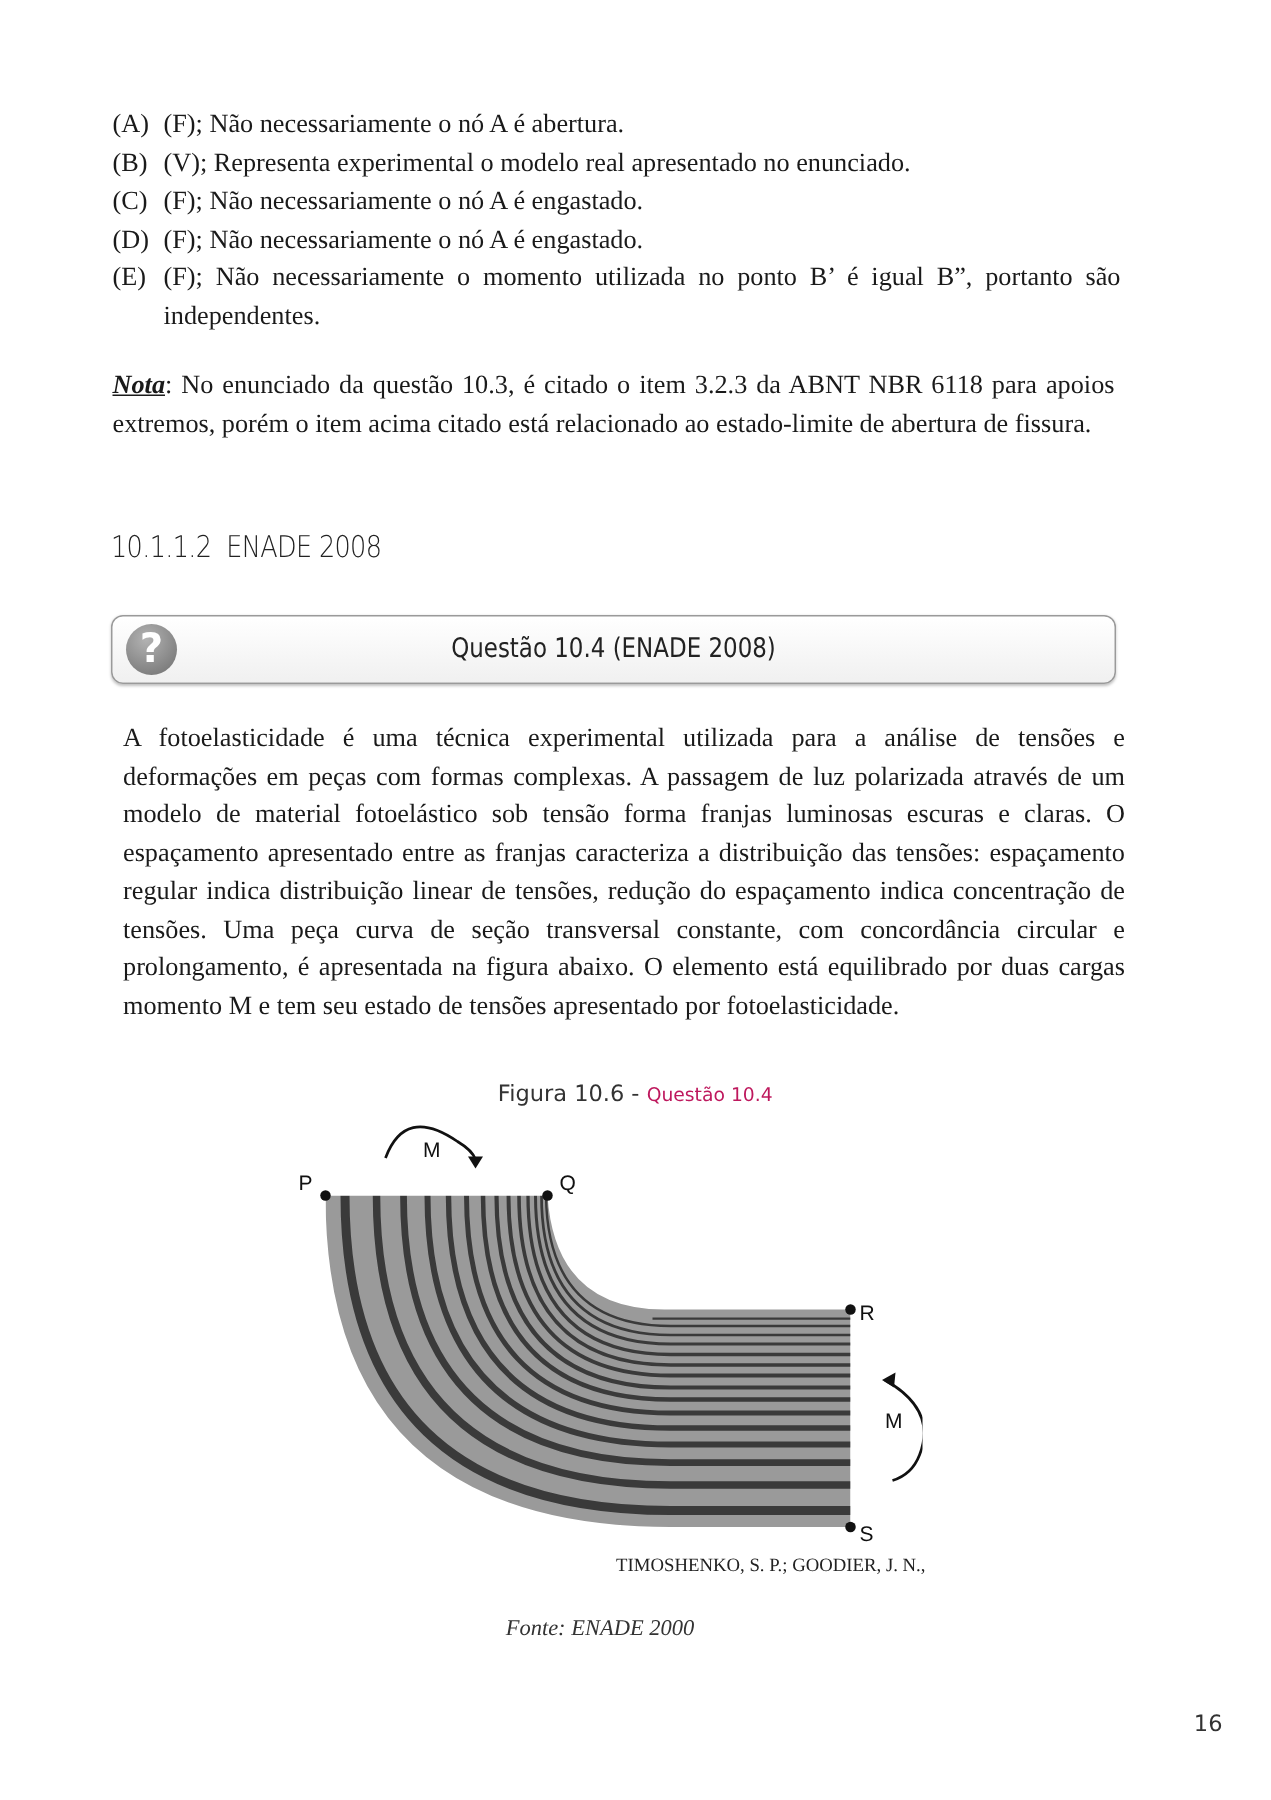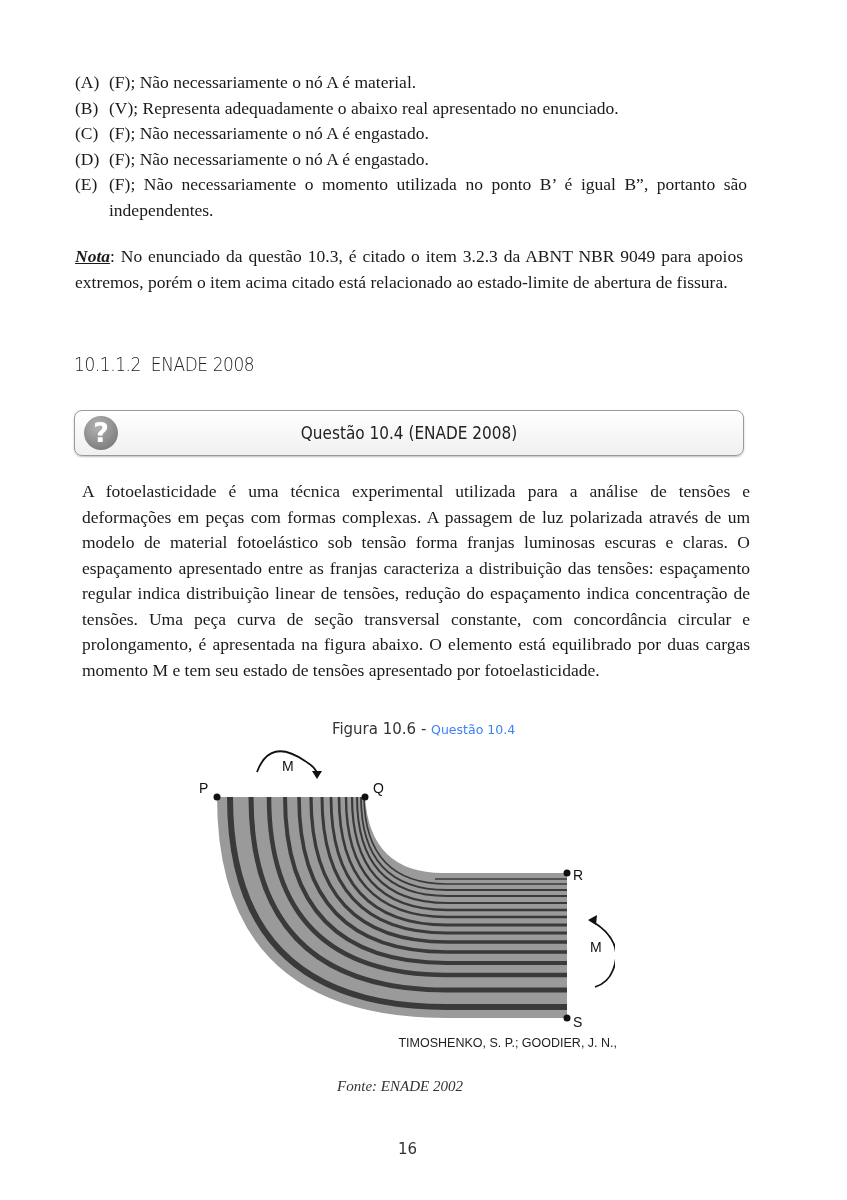--- a/index.html
+++ b/index.html
@@ -16,56 +16,56 @@
   .qbar { position: absolute; left: 74px; top: 410px; width: 668px; height: 44px; border: 1.5px solid #9a9a9a;
           border-radius: 8px; background: linear-gradient(#ffffff, #f0f0f0); box-shadow: 0 1px 2px rgba(0,0,0,0.25); }
   .qicon { position: absolute; left: 9px; top: 5px; width: 34px; height: 34px; border-radius: 50%;
            background: radial-gradient(circle at 40% 30%, #b3b3b3, #6e6e6e); color: #fff; font-family: "DejaVu Sans", sans-serif;
            font-size: 27px; line-height: 34px; text-align: center; font-weight: bold; }
   .qtitle { position: absolute; left: 0; right: 0; top: 11px; text-align: center; font-family: "DejaVu Sans", sans-serif;
             font-size: 18px; color: #222; transform: scaleX(0.85); }
   .body { position: absolute; left: 82px; top: 479px; width: 668px; font-size: 17.5px; line-height: 25.5px; text-align: justify; }
   .figcap { position: absolute; left: 0; width: 847px; top: 720px; text-align: center; font-family: "DejaVu Sans", sans-serif;
             font-size: 15px; color: #333; }
-  .figcap .small { font-size: 12.5px; color: #3b82f6; }
+  .figcap .small { font-size: 12.5px; color: #be185d; }
   .figure { position: absolute; left: 195px; top: 745px; width: 420px; height: 290px; }
-  .credit { position: absolute; right: 230px; top: 1034px; text-align: right; font-family: Liberation Sans, sans-serif;
+  .credit { position: absolute; right: 230px; top: 1034px; text-align: right; font-family: Liberation Serif, serif;
             font-size: 12.5px; line-height: 18px; color: #222; }
   .credit b { font-weight: bold; }
   .fonte { position: absolute; left: 0; width: 800px; top: 1078px; text-align: center; font-style: italic; font-size: 15px; color: #333; }
-  .pagenum { position: absolute; left: 0; width: 815px; top: 1140px; text-align: center; font-family: "DejaVu Sans", sans-serif;
+  .pagenum { position: absolute; left: 0; width: 815px; top: 1140px; text-align: right; font-family: "DejaVu Sans", sans-serif;
              font-size: 15px; color: #333; }
 </style>
 </head>
 <body>
 
 <div class="answers">
   <div class="ans">
     <span class="lbl">(A)</span>
-    <span class="txt">(F); Não necessariamente o nó A é material.</span>
+    <span class="txt">(F); Não necessariamente o nó A é abertura.</span>
   </div>
   <div class="ans">
     <span class="lbl">(B)</span>
-    <span class="txt">(V); Representa adequadamente o abaixo real apresentado no enunciado.</span>
+    <span class="txt">(V); Representa experimental o modelo real apresentado no enunciado.</span>
   </div>
   <div class="ans">
     <span class="lbl">(C)</span>
     <span class="txt">(F); Não necessariamente o nó A é engastado.</span>
   </div>
   <div class="ans">
     <span class="lbl">(D)</span>
     <span class="txt">(F); Não necessariamente o nó A é engastado.</span>
   </div>
   <div class="ans">
     <span class="lbl">(E)</span>
     <span class="txt">(F); Não necessariamente o momento utilizada no ponto B’ é igual B”, portanto são independentes.</span>
   </div>
 </div>
 
-<div class="nota"><b>Nota</b><span>: No enunciado da questão 10.3, é citado o item 3.2.3 da ABNT NBR 9049 para apoios extremos, porém o item acima citado está relacionado ao estado-limite de abertura de fissura.</span></div>
+<div class="nota"><b>Nota</b><span>: No enunciado da questão 10.3, é citado o item 3.2.3 da ABNT NBR 6118 para apoios extremos, porém o item acima citado está relacionado ao estado-limite de abertura de fissura.</span></div>
 
 <div class="section"><span>10.1.1.2</span>&nbsp;&nbsp;<span>ENADE 2008</span></div>
 
 <div class="qbar">
   <div class="qicon">?</div>
   <div class="qtitle">Questão 10.4 (ENADE 2008)</div>
 </div>
 
 <div class="body">A fotoelasticidade é uma técnica experimental utilizada para a análise de tensões e deformações em peças com formas complexas. A passagem de luz polarizada através de um modelo de material fotoelástico sob tensão forma franjas luminosas escuras e claras. O espaçamento apresentado entre as franjas caracteriza a distribuição das tensões: espaçamento regular indica distribuição linear de tensões, redução do espaçamento indica concentração de tensões. Uma peça curva de seção transversal constante, com concordância circular e prolongamento, é apresentada na figura abaixo. O elemento está equilibrado por duas cargas momento M e tem seu estado de tensões apresentado por fotoelasticidade.</div>
 
@@ -120,15 +120,15 @@
       <polygon points="117,26 127,26 122,34"></polygon>
       <polygon points="393,175 402,170 401,180"></polygon>
     </g>
   </svg>
 </div>
 
 <div class="credit">
   <div>TIMOSHENKO, S. P.; GOODIER, J. N.,</div>
 </div>
 
-<div class="fonte">Fonte: ENADE 2002</div>
+<div class="fonte">Fonte: ENADE 2000</div>
 
 <div class="pagenum">16</div>
 
 </body></html>

